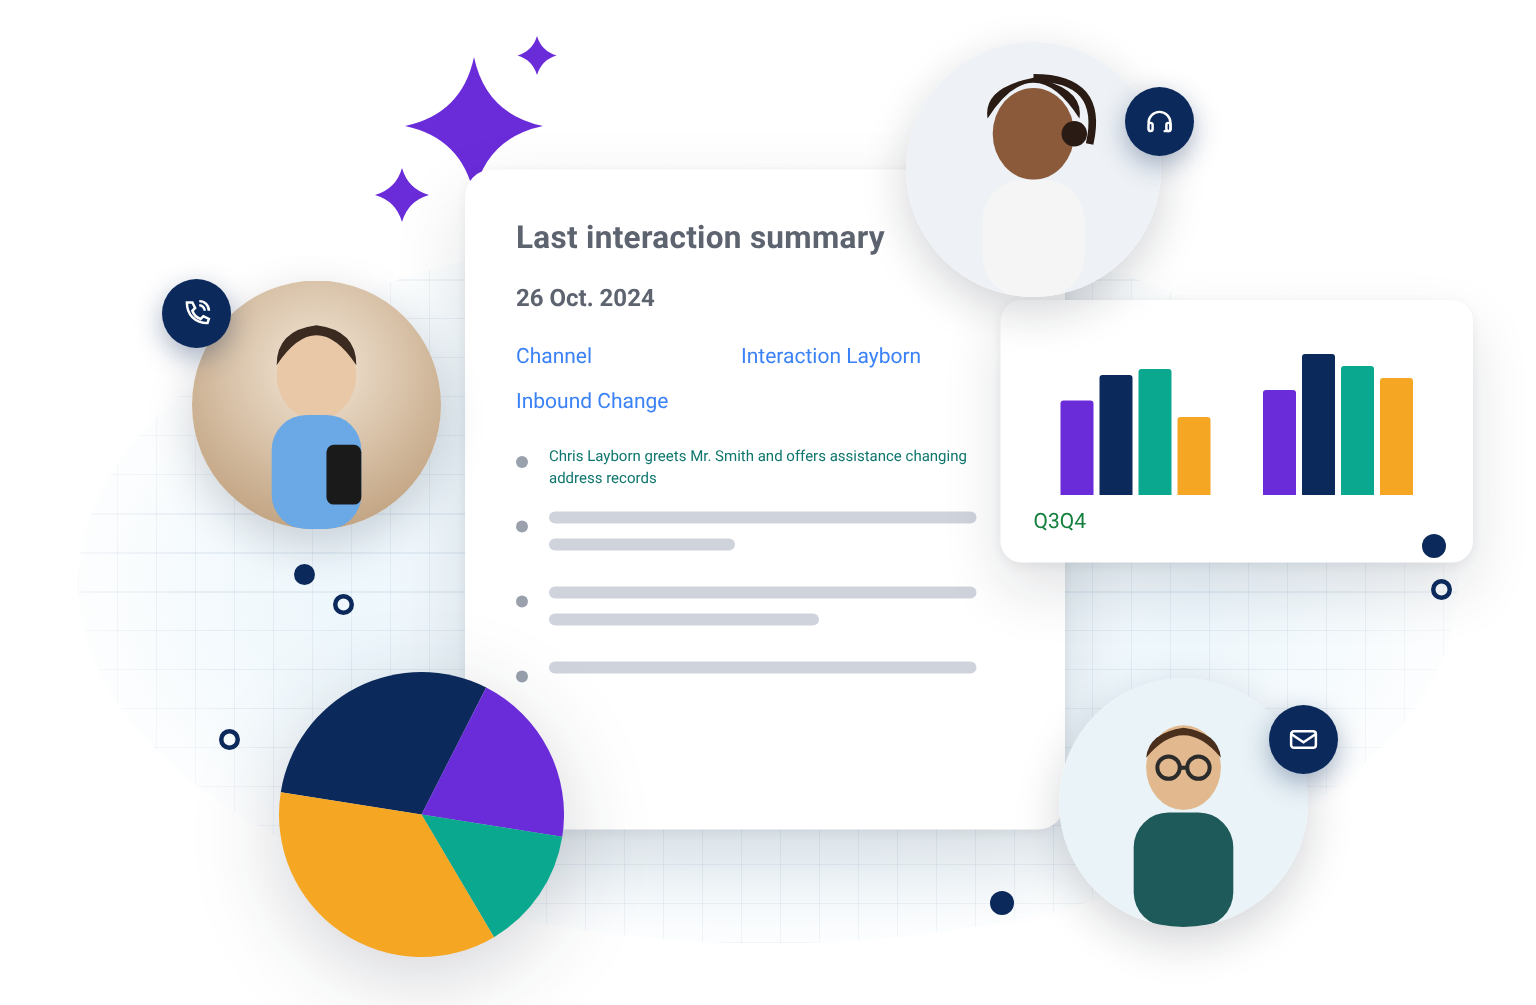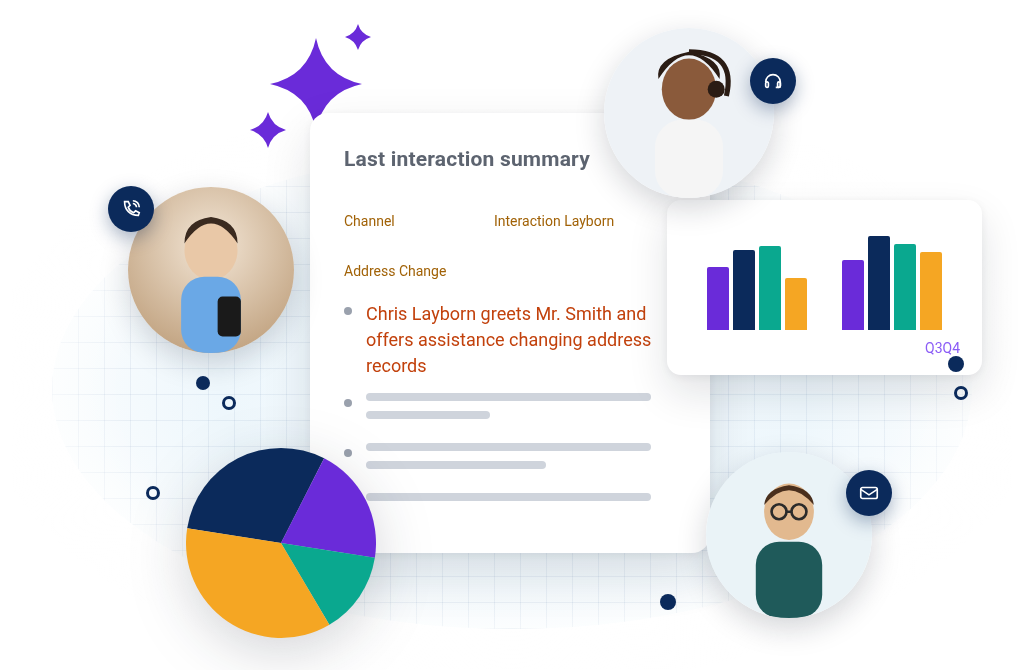--- a/index.html
+++ b/index.html
@@ -28,25 +28,25 @@
   
   .card {
     position:absolute; left:310px; top:113px; width:400px; height:440px;
     background:#fff; border-radius:18px;
     box-shadow: 0 20px 50px rgba(16,24,40,0.12), 0 2px 8px rgba(16,24,40,0.06);
     padding:34px 34px 28px 34px;
   }
   .card h2 { color:#5d6470; font-weight:700; font-size:21px; letter-spacing:.2px; }
   .card .date { margin-top:18px; color:#5d6470; font-weight:700; font-size:16px; }
   .kv { margin-top:22px; display:grid; grid-template-columns: 150px 1fr; row-gap:14px; }
-  .kv div { color:#a16207; font-size:14px;margin-top:20px; }
+  .kv div { color:#3b82f6; font-size:14px; }
   .bullets { margin-top:22px; }
   .bullet-row { display:flex; align-items:flex-start; gap:14px; margin-top:14px; }
   .bullet-dot { flex:0 0 8px; width:8px; height:8px; border-radius:50%; background:#9aa1ad; margin-top:6px; }
-  .bullet-text { color:#c2410c; font-size:18px; line-height:1.45; }
+  .bullet-text { color:#0f766e; font-size:10px; line-height:1.45; }
   .placeholder-lines { flex:1; }
   .pl { height:8px; border-radius:4px; background:#cfd4dc; margin-bottom:10px; }
 
   
   .avatar { position:absolute; border-radius:50%; overflow:hidden; box-shadow:0 10px 30px rgba(16,24,40,0.18); }
   .avatar svg { display:block; }
 
   
   .badge { position:absolute; width:46px; height:46px; border-radius:50%; background:#0b2a5b; display:flex; align-items:center; justify-content:center; box-shadow:0 6px 18px rgba(11,42,91,0.35); }
   .badge svg { width:22px; height:22px; stroke:#fff; fill:none; stroke-width:1.8; }
@@ -56,21 +56,21 @@
 
   
   .barcard {
     position:absolute; left:667px; top:200px; width:315px; height:175px;
     background:#fff; border-radius:14px; box-shadow:0 18px 40px rgba(16,24,40,0.12), 0 2px 8px rgba(16,24,40,0.06);
     padding:20px 22px 10px 22px;
   }
   .bargroups { display:flex; justify-content:space-around; align-items:flex-end; height:110px; }
   .group { display:flex; align-items:flex-end; gap:4px; }
   .bar { width:22px; border-radius:2px 2px 0 0; }
-  .labels { display:flex; justify-content:flex-end; margin-top:10px; color:#8b5cf6; font-size:14px; }
+  .labels { display:flex; justify-content:flex-start; margin-top:10px; color:#15803d; font-size:14px; }
 
   
   .dot { position:absolute; border-radius:50%; background:#0b2a5b; }
   .ring { position:absolute; border-radius:50%; border:3px solid #0b2a5b; background:transparent; }
 
 </style>
 </head>
 <body>
 
 <div class="stage">
@@ -82,24 +82,25 @@
       <g fill="#6a2bd9">
         <path d="M70 20 Q78 58 116 66 Q78 74 70 112 Q62 74 24 66 Q62 58 70 20 Z"></path>
         <path d="M22 94 Q26 108 40 112 Q26 116 22 130 Q18 116 4 112 Q18 108 22 94 Z"></path>
         <path d="M112 6 Q115 16 125 19 Q115 22 112 32 Q109 22 99 19 Q109 16 112 6 Z"></path>
       </g>
     </svg>
   </div>
 
   <div class="card">
     <h2>Last interaction summary</h2>
+    <div class="date">26 Oct. 2024</div>
     <div class="kv">
       <div>Channel</div>
       <div>Interaction Layborn</div>
-      <div>Address Change</div>
+      <div>Inbound Change</div>
     </div>
     <div class="bullets">
       <div class="bullet-row">
         <div class="bullet-dot"></div>
         <div class="bullet-text">Chris Layborn greets Mr. Smith and offers assistance changing address records</div>
       </div>
       <div class="bullet-row">
         <div class="bullet-dot"></div>
         <div class="placeholder-lines">
           <div class="pl" style="width:92%"></div>

